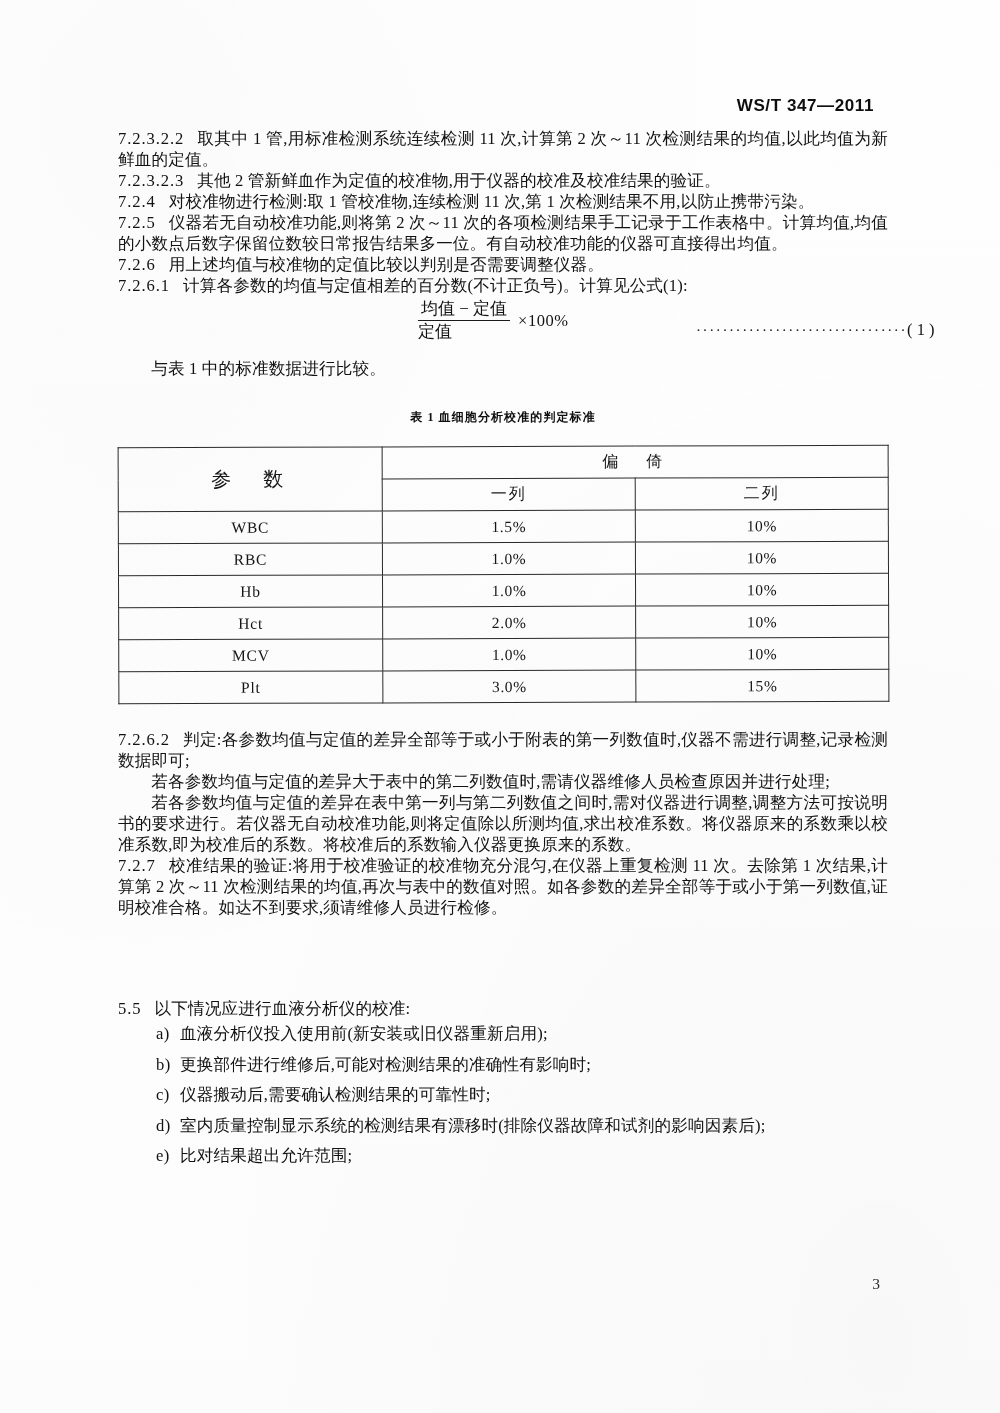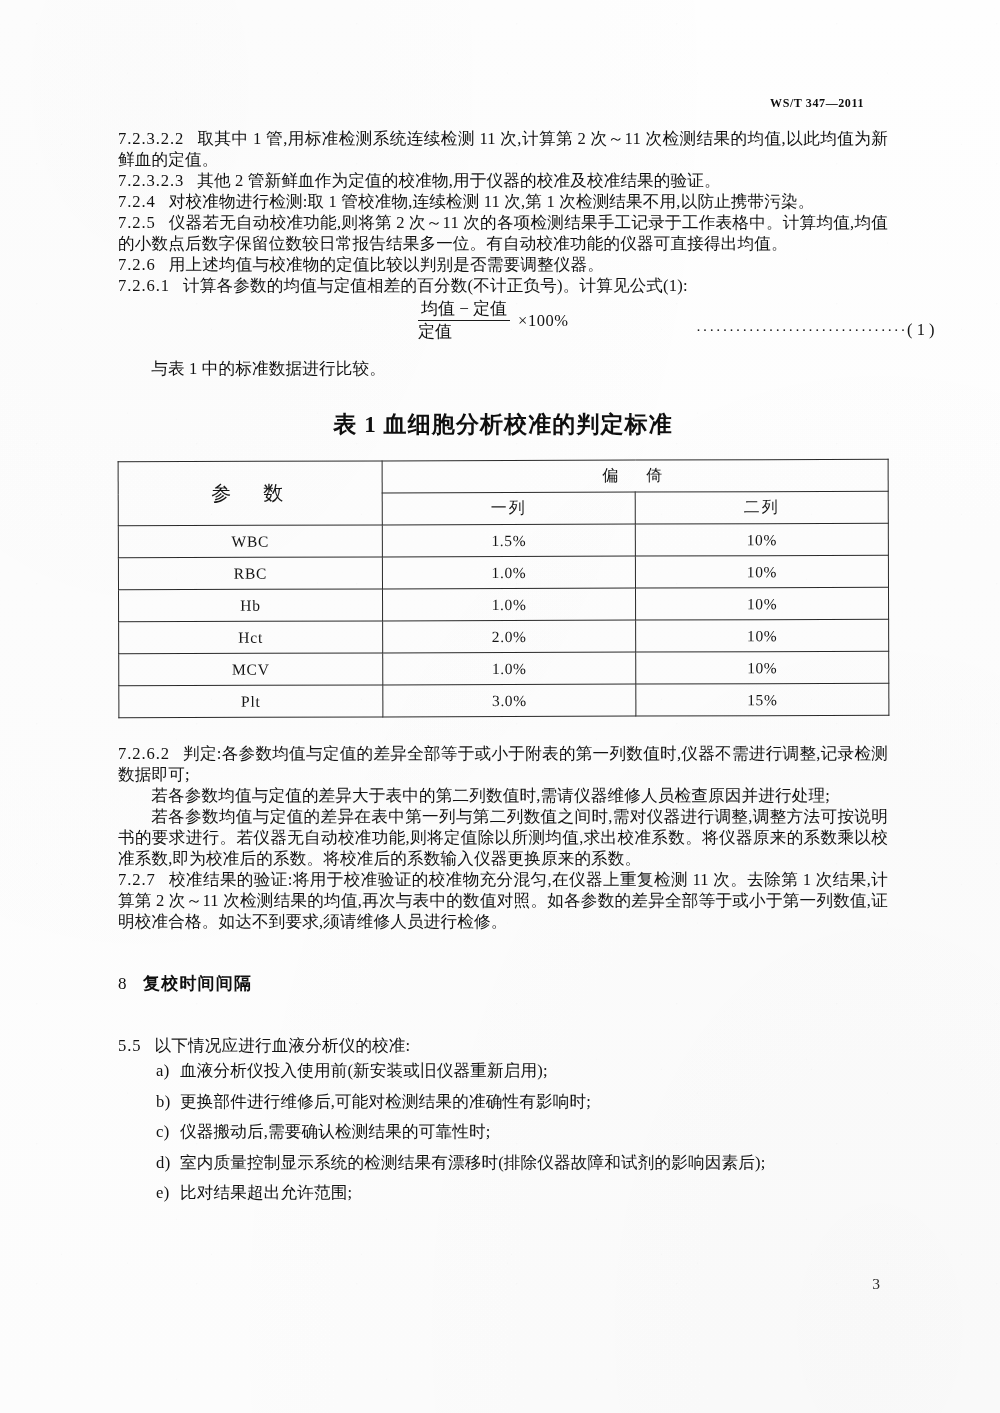--- a/index.html
+++ b/index.html
@@ -43,23 +43,23 @@
     position: absolute;
     left: 118px;
     top: 0;
     width: 770px;
   }
 
   
   .doc-header {
     position: absolute;
     top: 96px;
-    right: 136px;
-    font-family: Liberation Serif, serif;
-    font-size: 12px;
+    right: 126px;
+    font-family: Liberation Sans, sans-serif;
+    font-size: 17px;
     font-weight: bold;
     letter-spacing: 0.6px;
     color: #0e0e0e;
     white-space: nowrap;
   }
 
   
   .para {
     font-size: 16.6px;
     line-height: 21px;
@@ -123,21 +123,21 @@
   }
   .leader {
     letter-spacing: 1.6px;
     font-size: 15px;
     color: #161616;
   }
 
   
   .table-caption {
     text-align: center;
-    font-size: 23px;
+    font-size: 12px;
     font-weight: bold;
     letter-spacing: 1.1px;
     margin: 30px 0 20px 0;
     color: #0f0f0f;
   }
   table.std {
     border-collapse: collapse;
     width: 770px;
     table-layout: fixed;
     
@@ -316,23 +316,20 @@
     <p class="para indent2">若各参数均值与定值的差异大于表中的第二列数值时,需请仪器维修人员检查原因并进行处理;</p>
 
     <p class="para indent2">若各参数均值与定值的差异在表中第一列与第二列数值之间时,需对仪器进行调整,调整方法可按说明书的要求进行。若仪器无自动校准功能,则将定值除以所测均值,求出校准系数。将仪器原来的系数乘以校准系数,即为校准后的系数。将校准后的系数输入仪器更换原来的系数。</p>
 
     <p class="para">
       <span class="clause">7.2.7</span><span class="gap-after-num"></span><span>校准结果的验证:将用于校准验证的校准物充分混匀,在仪器上重复检测 11 次。去除第 1 次结果,计算第 2 次～11 次检测结果的均值,再次与表中的数值对照。如各参数的差异全部等于或小于第一列数值,证明校准合格。如达不到要求,须请维修人员进行检修。</span>
     </p>
 
     <div class="spacer-l"></div>
 
-    <p class="sec-head">
-      <span class="sec-num">8</span><span class="sec-gap"></span><span>复校时间间隔</span>
-    </p>
 
     <div class="spacer-l"></div>
 
 
     <p class="para">
       <span class="clause">5.5</span><span class="gap-after-num"></span><span>以下情况应进行血液分析仪的校准:</span>
     </p>
 
     <ul class="list">
       <li>

